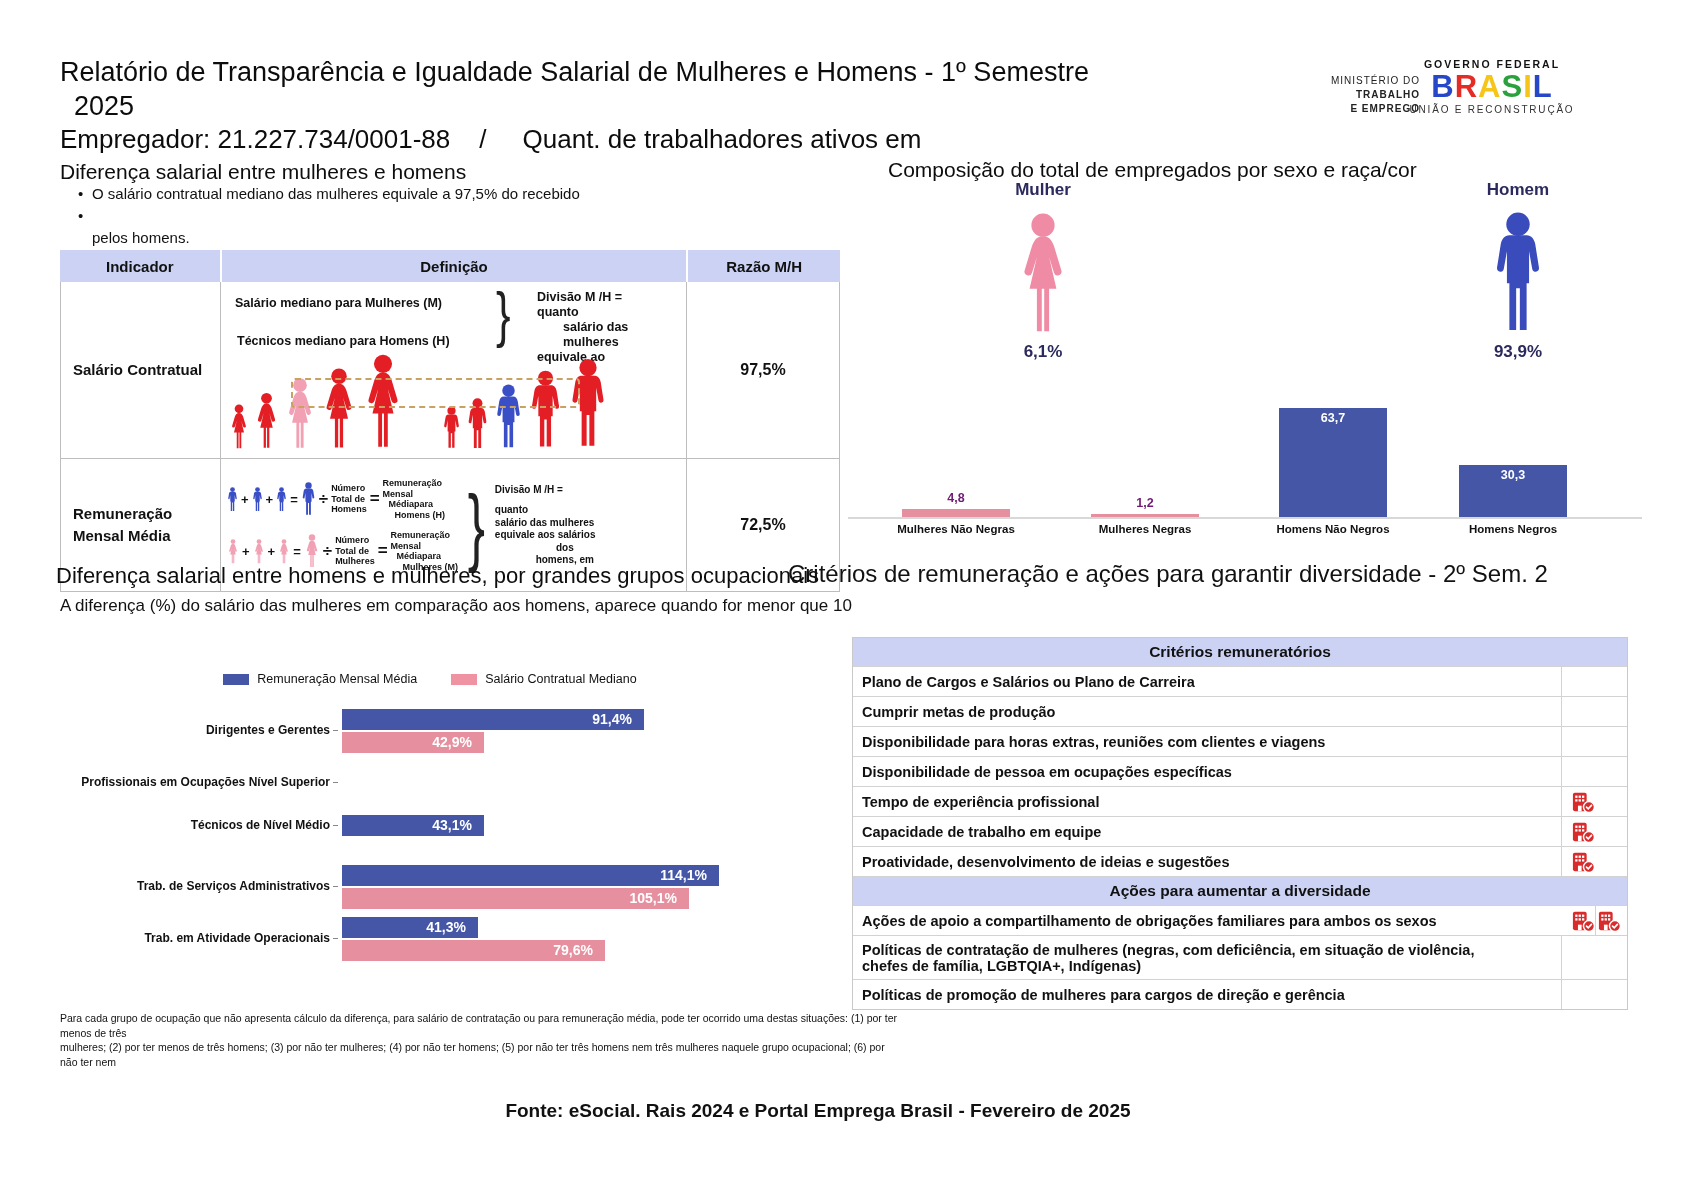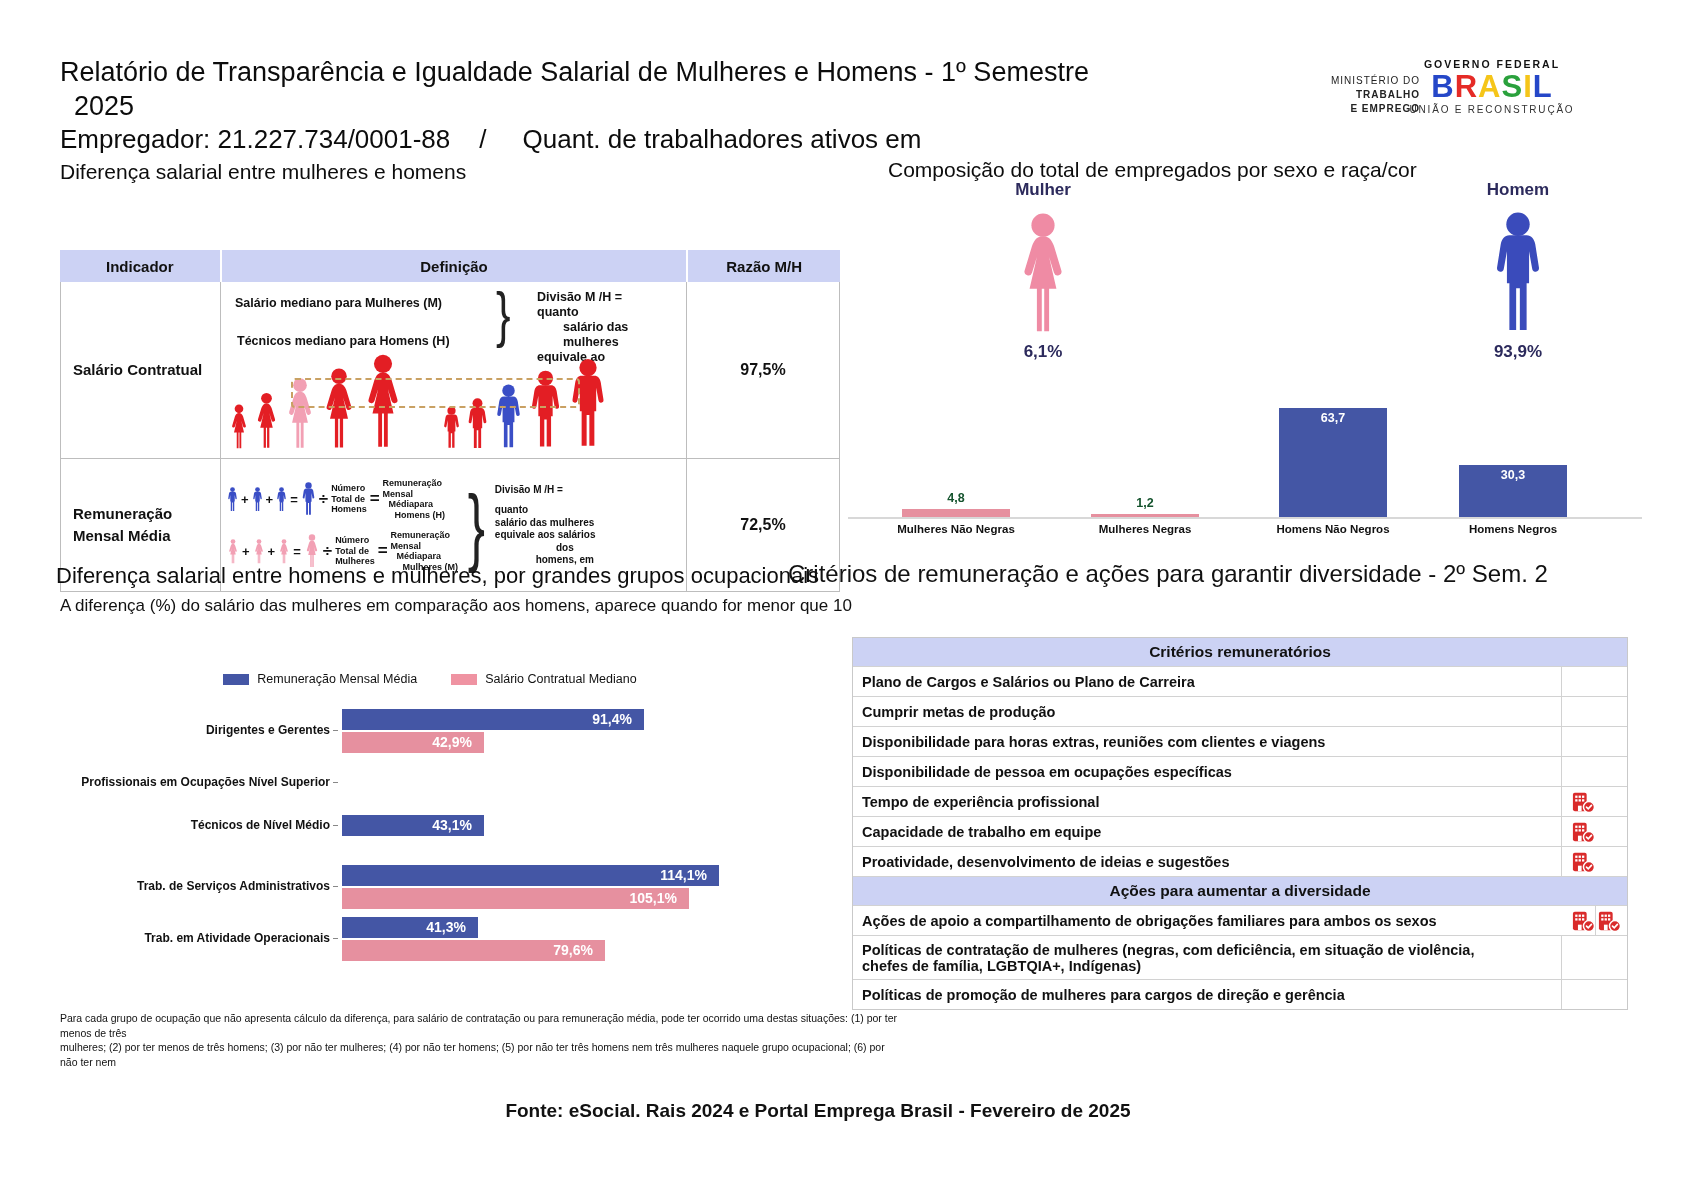--- a/index.html
+++ b/index.html
@@ -61,21 +61,21 @@
   .r2-div .mt{margin-top:8px;}
   .r2-div .ctr{text-align:center;}
 
   
   .comp-title{left:888px;top:158px;}
   .pers-label{font-size:17px;font-weight:bold;color:#2c2a5c;text-align:center;width:120px;}
   .pers-pct{font-size:17px;font-weight:bold;color:#2c2a5c;text-align:center;width:120px;}
   .comp-chart{left:848px;top:377px;width:794px;height:140px;border-bottom:2px solid #d8d8d8;z-index:1;}
   .cbar{position:absolute;bottom:0;width:108px;}
   .cbar .val-in{position:absolute;top:3px;left:0;right:0;text-align:center;color:#fff;font-weight:bold;font-size:12.5px;}
-  .cbar .val-out{position:absolute;bottom:calc(100% + 4px);left:0;right:0;text-align:center;color:#14532d;font-weight:bold;font-size:12.5px;}
+  .cbar .val-out{position:absolute;bottom:calc(100% + 4px);left:0;right:0;text-align:center;color:#701a75;font-weight:bold;font-size:12.5px;}
   .bar-pink{background:#e6909f;} .bar-blue{background:#4456a5;}
   .comp-labels{left:848px;top:523px;width:794px;height:20px;}
   .comp-labels div{position:absolute;width:184px;text-align:center;font-size:11.5px;font-weight:bold;}
 
   
   .occ-title{left:56px;top:563px;z-index:1;}
   .occ-sub{left:60px;top:596px;font-size:17px;z-index:1;white-space:nowrap;}
   .occ-chart{left:60px;top:666px;width:740px;height:310px;z-index:1;}
   .occ-legend{position:absolute;top:6px;left:0;width:100%;display:flex;justify-content:center;gap:34px;align-items:center;}
   .leg-item{display:flex;align-items:center;gap:8px;font-size:12.5px;}
@@ -141,20 +141,25 @@
     <div class="b">TRABALHO</div>
     <div class="b">E EMPREGO</div>
   </div>
   <div class="abs govlogo">
     <div class="top">GOVERNO FEDERAL</div>
     <div class="brand"><span style="color:#2547c8">B</span><span style="color:#e52b26">R</span><span style="color:#f5c519">A</span><span style="color:#2aa13c">S</span><span style="color:#f5c519">I</span><span style="color:#2547c8">L</span></div>
     <div class="bottom">UNIÃO E RECONSTRUÇÃO</div>
   </div>
 
   <div class="abs sec-title" style="left:60px;top:160px;">Diferença salarial entre mulheres e homens</div>
+  <div class="abs bullets">
+    <div><span class="bullet-dot">•</span><span>O salário contratual mediano das mulheres equivale a 97,5% do recebido</span></div>
+    <div><span class="bullet-dot">•</span></div>
+    <div style="padding-left:14px;"><span>pelos homens.</span></div>
+  </div>
 
   <div class="abs gap-table">
     <div class="gt-head">
       <div class="hc c1">Indicador</div>
       <div class="hc c2">Definição</div>
       <div class="hc c3">Razão M/H</div>
     </div>
     <div class="gt-body">
 
       <div class="gt-row r1">

